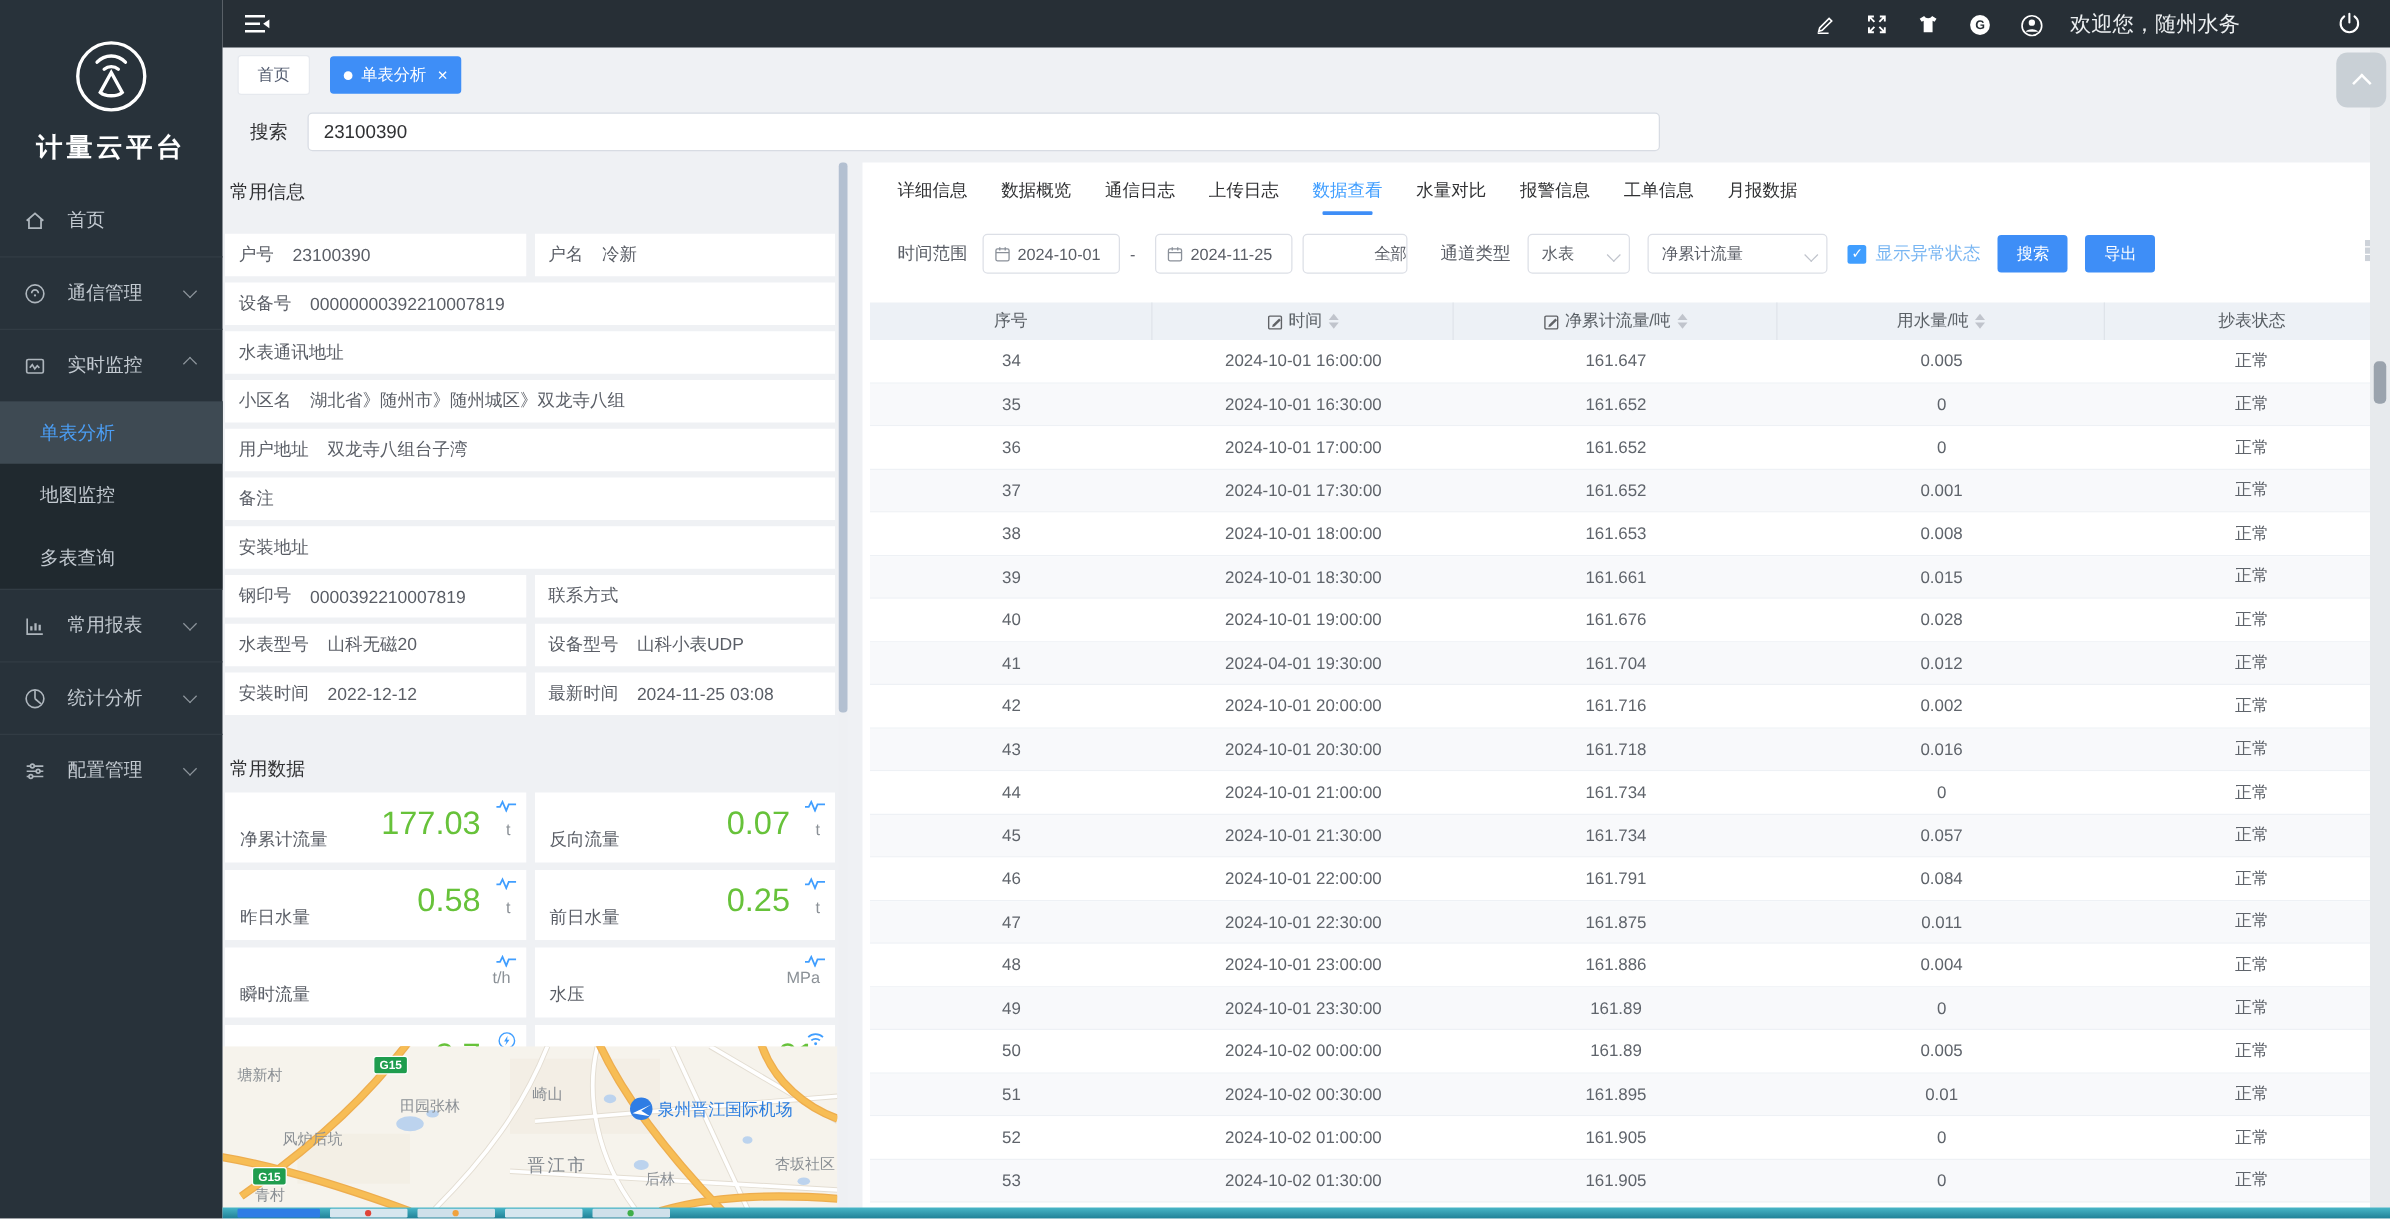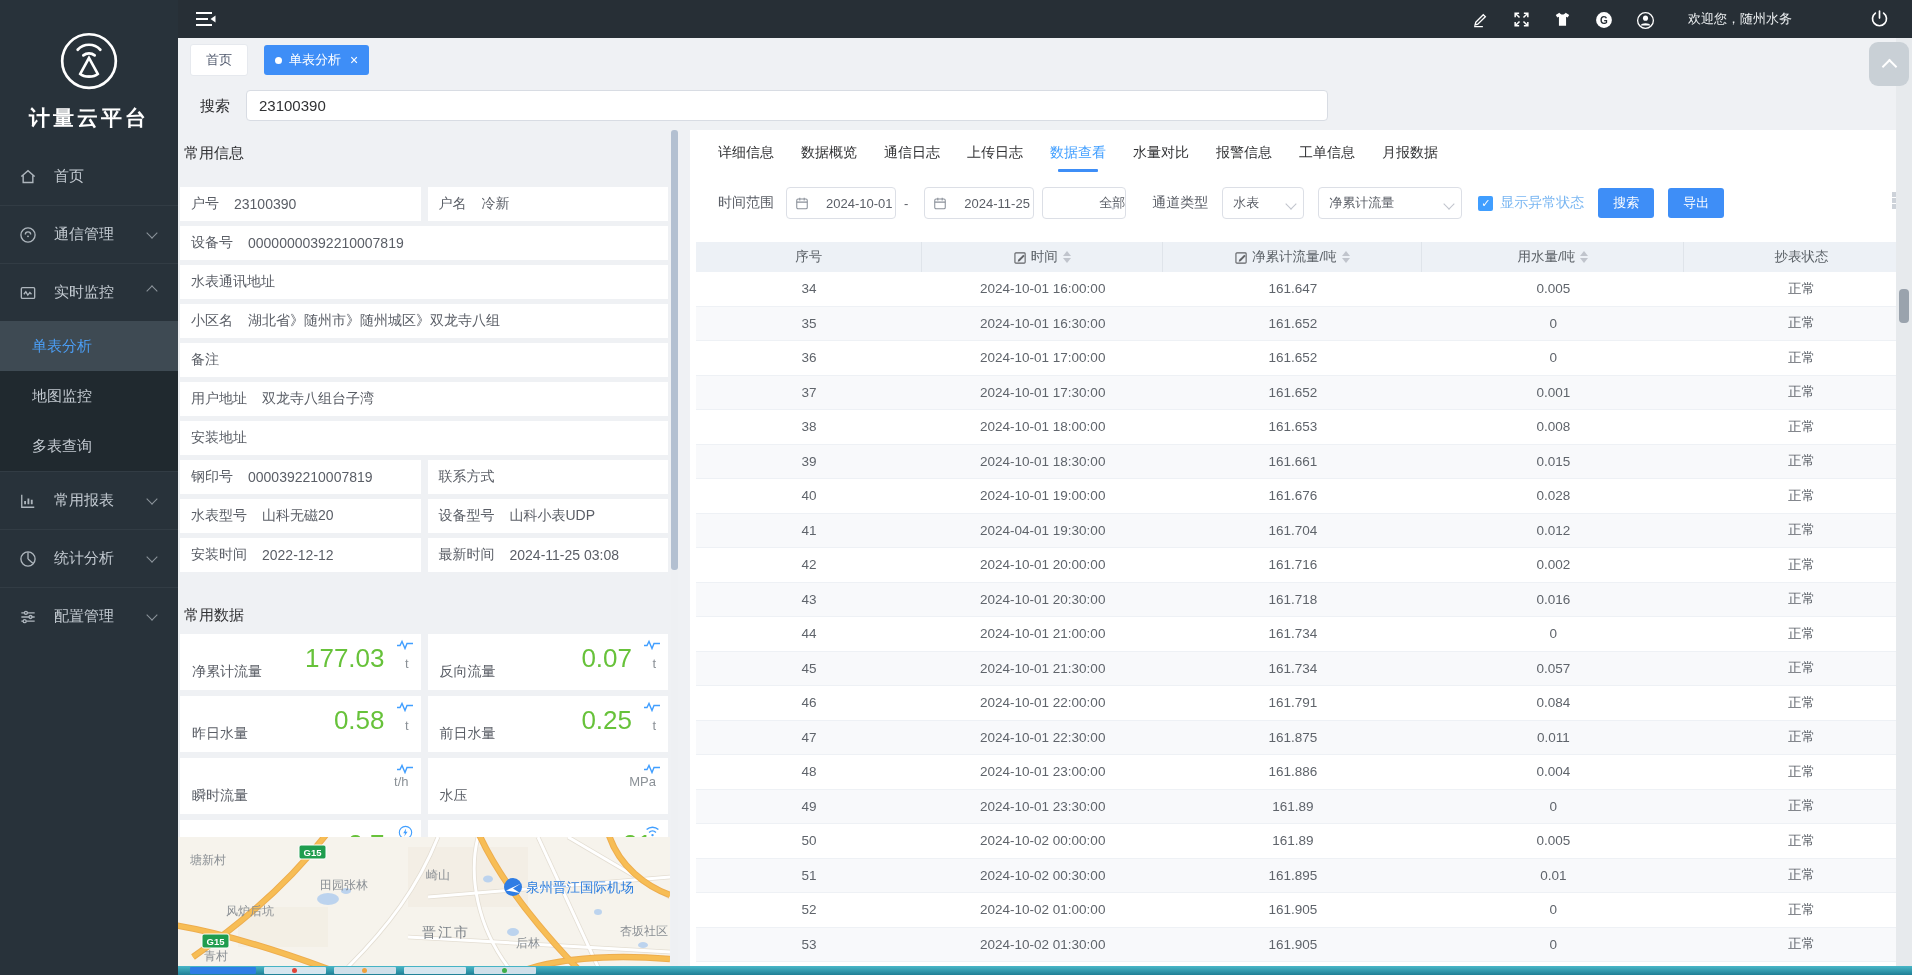--- a/index.html
+++ b/index.html
@@ -20,21 +20,21 @@
   .s-item{height:50px;display:flex;align-items:center;padding-left:32px;color:#c3cad1;font-size:15px;cursor:pointer;}
   .s-item.active{background:#3e4a53;color:#4b9ef5;}
   .chev{display:inline-block;width:7px;height:7px;border-right:1.6px solid currentColor;border-bottom:1.6px solid currentColor;transform:rotate(45deg);}
   .chev.up{transform:rotate(-135deg);}
 
   
   .topbar{position:absolute;left:178px;top:0;right:0;height:38px;background:#272f36;z-index:4;}
   .hamburger{position:absolute;left:16px;top:8px;width:24px;height:22px;color:#fff;cursor:pointer;}
   .top-right{position:absolute;right:120px;top:0;height:38px;display:flex;align-items:center;gap:22px;}
   .t-icon{width:19px;height:19px;color:#fff;cursor:pointer;}
-  .welcome{color:#eceff1;font-size:13px;margin-left:12px;white-space:nowrap;}
+  .welcome{color:#eceff1;font-size:17px;margin-left:0;white-space:nowrap;}
   .power-btn{position:absolute;right:22px;top:8px;width:21px;height:21px;color:#fff;cursor:pointer;}
 
   
   .navtabs{position:absolute;left:178px;top:38px;right:16px;height:44px;background:#eff1f4;display:flex;align-items:center;padding-left:12px;gap:16px;}
   .tab-home{background:#fff;color:#515a6e;font-size:13px;padding:6px 15px;border-radius:3px;border:1px solid #e6e9ee;cursor:pointer;}
   .tab-active{background:#3e8ef7;color:#fff;font-size:13px;padding:6px 11px;border-radius:3px;display:flex;align-items:center;gap:7px;cursor:pointer;}
   .tab-dot{width:7px;height:7px;border-radius:50%;background:#fff;}
   .tab-close{font-size:14px;line-height:10px;margin-left:2px;cursor:pointer;}
 
   
@@ -67,21 +67,21 @@
 
   
   .right-panel{position:absolute;left:690px;top:130px;width:1206px;height:837px;background:#fff;overflow:hidden;padding-left:39px;}
   .detail-tabs{position:absolute;left:28px;top:14px;display:flex;gap:27px;}
   .d-tab{position:relative;font-size:14px;color:#303133;cursor:pointer;padding-bottom:10px;}
   .d-tab.active{color:#409eff;}
   .d-tab.active::after{content:"";position:absolute;left:8px;right:8px;bottom:0;height:3px;background:#3e8ef7;border-radius:1px;}
   .filter-bar{position:absolute;left:28px;top:56px;right:40px;height:34px;display:flex;align-items:center;}
   .f-lab{font-size:14px;color:#5a5e66;}
   .inp-box{height:30px;border:1px solid #dcdfe6;border-radius:4px;background:#fff;display:flex;align-items:center;cursor:pointer;}
-  .date-box{width:108px;margin-left:12px;gap:12px;}
+  .date-box{width:108px;margin-left:12px;}
   .date-box .cal{margin:0 5px 0 8px;color:#8a9099;}
   .date-box .dtxt{font-size:13px;color:#5a5e66;}
   .range-sep{margin:0 4px 0 8px;color:#5a5e66;font-size:13px;}
   .sel{position:relative;padding-left:10px;font-size:13px;color:#5a5e66;}
   .sel .chev{position:absolute;right:8px;top:12px;color:#c0c4cc;}
   .sel-all{width:72px;margin-left:8px;justify-content:flex-end;}
   .sel-meter{width:70px;}
   .sel-metric{width:132px;margin-left:14px;}
   .lab-channel{margin-left:26px;margin-right:14px;}
   .chk{width:15px;height:15px;background:#409eff;border-radius:2px;color:#fff;font-size:11px;line-height:15px;text-align:center;margin-left:16px;cursor:pointer;flex:0 0 auto;}
@@ -301,28 +301,28 @@
         </div>
       </div>
       <div class="info-row">
         <div class="f-cell">
           <span class="f-label">小区名</span>
           <span class="f-value">湖北省》随州市》随州城区》双龙寺八组</span>
         </div>
       </div>
       <div class="info-row">
         <div class="f-cell">
+          <span class="f-label">用户地址</span>
+          <span class="f-value">双龙寺八组台子湾</span>
+        </div>
+      </div>
+      <div class="info-row">
+        <div class="f-cell">
           <span class="f-label">备注</span>
           <span class="f-value"></span>
-        </div>
-      </div>
-      <div class="info-row">
-        <div class="f-cell">
-          <span class="f-label">用户地址</span>
-          <span class="f-value">双龙寺八组台子湾</span>
         </div>
       </div>
       <div class="info-row">
         <div class="f-cell">
           <span class="f-label">安装地址</span>
           <span class="f-value"></span>
         </div>
       </div>
       <div class="info-row">
         <div class="f-cell">

